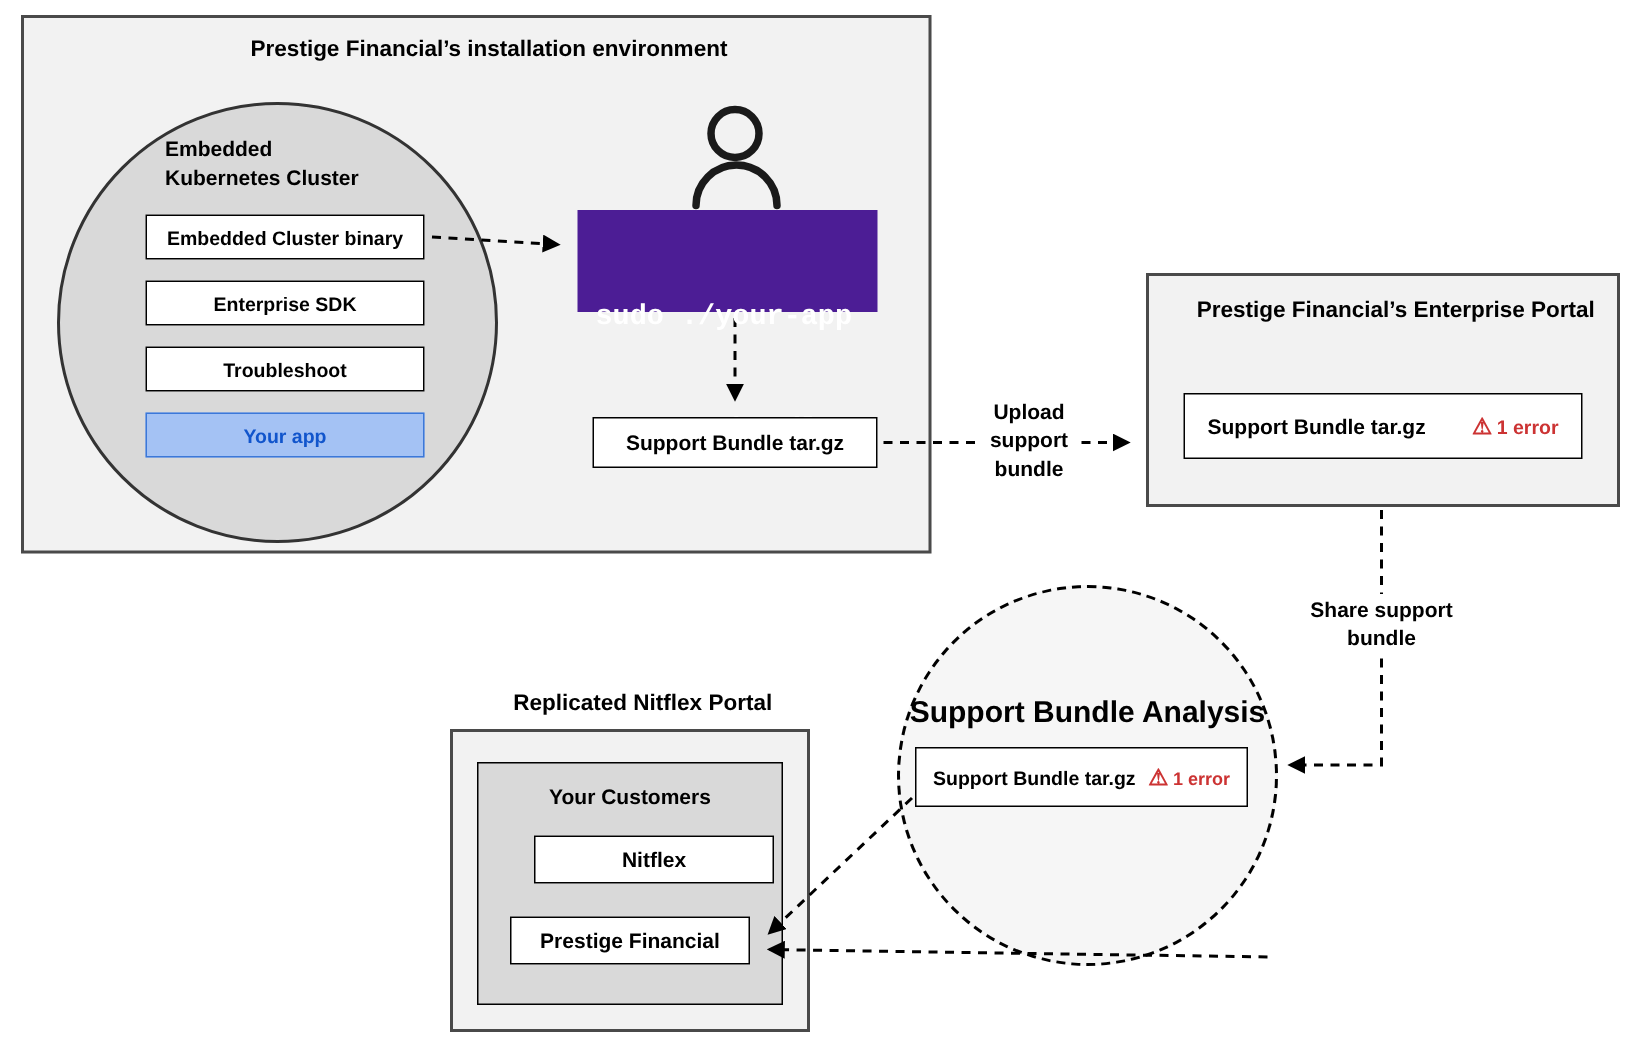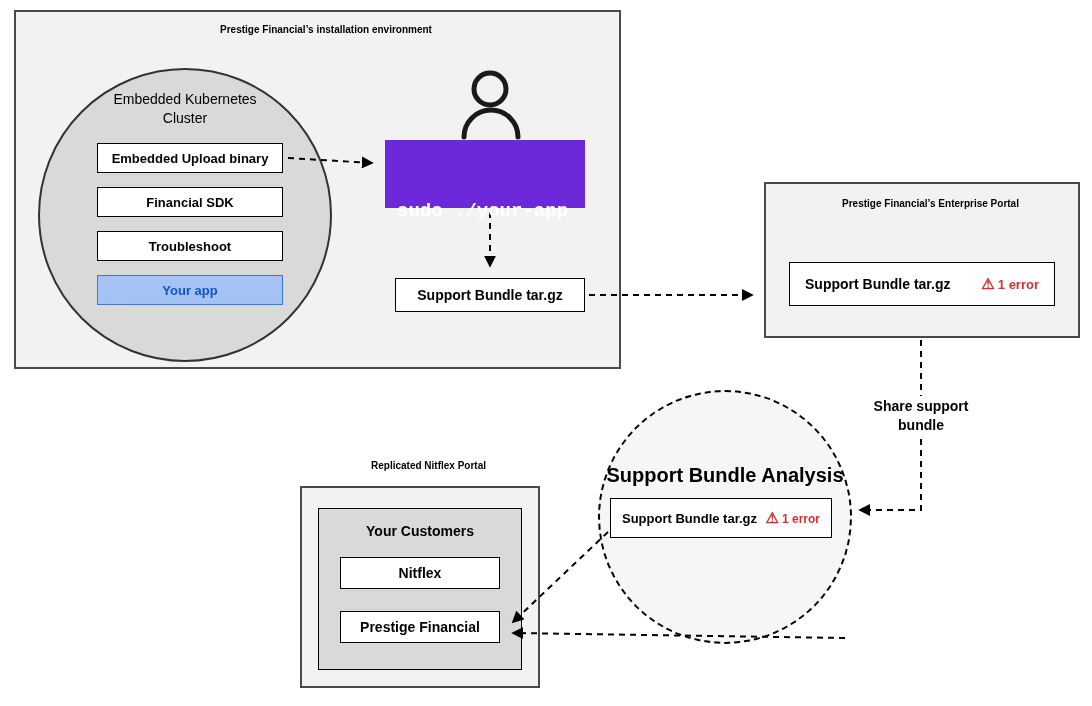--- a/index.html
+++ b/index.html
@@ -2,31 +2,31 @@
 <html><head>
 <meta charset="utf-8">
 <style>
   html,body{margin:0;padding:0;background:#ffffff;}
   .canvas{
     position:relative;width:1092px;height:706px;background:#ffffff;
     font-family:"Liberation Sans",sans-serif;color:#000;overflow:hidden;
   }
   .abs{position:absolute;box-sizing:border-box;}
   .panel{background:#f2f2f2;border:2px solid #4a4a4a;}
-  .panel-title{font-weight:bold;font-size:10px;text-align:center;padding-left:17px;}
+  .panel-title{font-weight:bold;font-size:15px;text-align:center;padding-left:17px;}
   .circle{border-radius:50%;}
   .cluster-circle{background:#d9d9d9;border:2px solid #333;}
-  .cluster-title{font-weight:normal;font-size:14px;text-align:center;line-height:19px;}
+  .cluster-title{font-weight:bold;font-size:14px;text-align:left;line-height:19px;}
   .node{
     background:#ffffff;border:1.5px solid #000;text-align:center;
     font-weight:bold;font-size:13px;display:flex;align-items:center;justify-content:center;
   }
   .node.blue{background:#a4c2f4;border-color:#3c78d8;color:#1155cc;}
   .terminal{
-    background:#6d28d9;color:#fff;font-family:"Liberation Mono",monospace;
+    background:#4c1d95;color:#fff;font-family:"Liberation Mono",monospace;
     font-weight:bold;font-size:19px;line-height:25px;padding:9px 12px;white-space:pre;
   }
   .bundle-box{font-size:14px;}
   .bundle-row{
     background:#fff;border:1.5px solid #000;display:flex;align-items:center;
     justify-content:space-between;font-weight:bold;
   }
   .bundle-row .err{color:#cc3333;font-weight:700;white-space:nowrap;}
   .bundle-row .err .warn-glyph{font-size:15px;margin-right:3px;}
   .flow-label{
@@ -75,32 +75,33 @@
       <path d="M921 340 L921 510 L860 510" marker-end="url(#arrow)"></path>
       <path d="M608 532 L513 622" marker-end="url(#arrow)"></path>
       <path d="M845 638 L513 633" marker-end="url(#arrow)"></path>
     </g>
   </svg>
 
   <div class="abs panel-title" style="left:14px;top:24px;width:607px;">Prestige Financial’s installation environment</div>
 
   <div class="abs cluster-title" style="left:110px;top:90px;width:150px;">Embedded Kubernetes Cluster</div>
 
-  <div class="abs node" style="left:97px;top:143px;width:186px;height:30px;">Embedded Upload binary</div>
-  <div class="abs node" style="left:97px;top:187px;width:186px;height:30px;">Financial SDK</div>
+  <div class="abs node" style="left:97px;top:143px;width:186px;height:30px;">Embedded Cluster binary</div>
+  <div class="abs node" style="left:97px;top:187px;width:186px;height:30px;">Enterprise SDK</div>
   <div class="abs node blue" style="left:97px;top:275px;width:186px;height:30px;">Your app</div>
   <div class="abs node" style="left:97px;top:231px;width:186px;height:30px;">Troubleshoot</div>
 
   <div class="abs terminal" style="left:385px;top:140px;width:200px;height:68px;">
     <div>sudo ./your-app</div>
     <div>support-bundle</div>
   </div>
 
   <div class="abs node bundle-box" style="left:395px;top:278px;width:190px;height:34px;">Support Bundle tar.gz</div>
 
+  <div class="abs flow-label" style="left:652px;top:264px;width:68px;">Upload support bundle</div>
 
   <div class="abs flow-label" style="left:869px;top:396px;width:104px;">Share support bundle</div>
 
   <div class="abs panel-title" style="left:764px;top:198px;width:316px;">Prestige Financial’s Enterprise Portal</div>
 
   <div class="abs bundle-row" style="left:789px;top:262px;width:266px;height:44px;padding:0 15px;">
     <span style="font-size:14px;">Support Bundle tar.gz</span>
     <span class="err" style="font-size:13px;">
       <span class="warn-glyph">⚠</span><span>1 error</span>
     </span>
@@ -112,16 +113,16 @@
     <span style="font-size:13px;">Support Bundle tar.gz</span>
     <span class="err" style="font-size:12px;">
       <span class="warn-glyph">⚠</span><span>1 error</span>
     </span>
   </div>
 
   <div class="abs panel-title" style="left:300px;top:460px;width:240px;">Replicated Nitflex Portal</div>
 
   <div class="abs sub-title" style="left:318px;top:523px;width:204px;">Your Customers</div>
 
-  <div class="abs node" style="left:340px;top:557px;width:160px;height:32px;font-size:14px;">Nitflex</div>
+  <div class="abs node" style="left:356px;top:557px;width:160px;height:32px;font-size:14px;">Nitflex</div>
   <div class="abs node" style="left:340px;top:611px;width:160px;height:32px;font-size:14px;">Prestige Financial</div>
 
 </div>
 
 </body></html>

